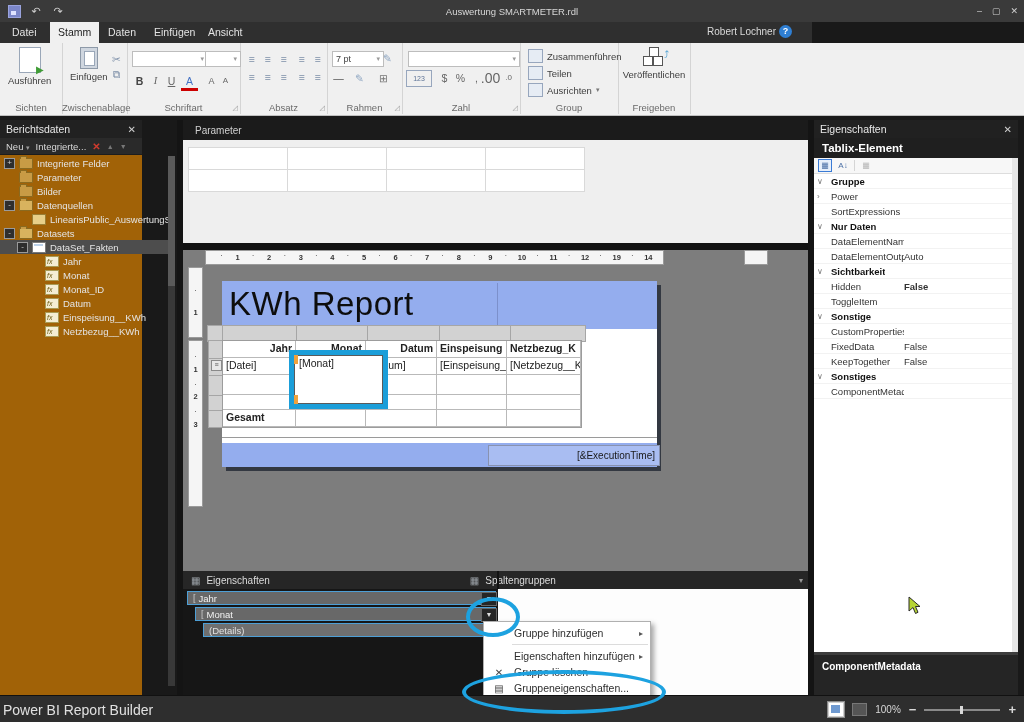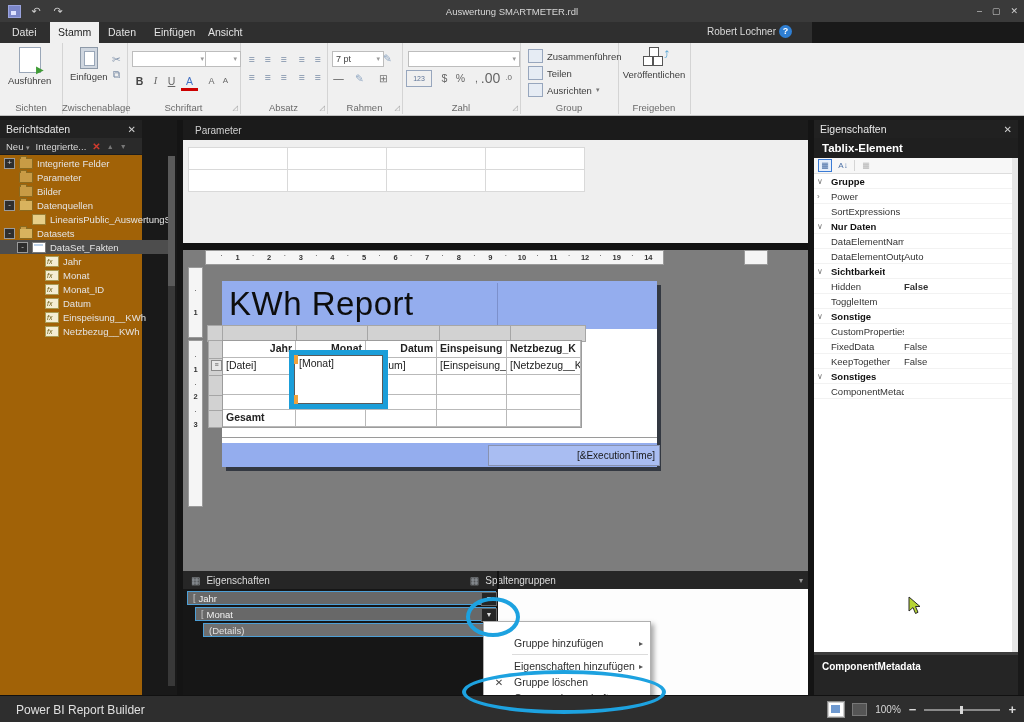--- a/index.html
+++ b/index.html
@@ -106,21 +106,21 @@
   .ghicon{color:#9aa0a6;font-size:10px;margin:0 6px 0 8px}
   .ghdivider{position:absolute;left:314px;top:0;height:18px;border-left:2px solid #121212}
   .ghdrop{position:absolute;right:10px;color:#9a9a9a;font-size:8px}
   .rgarea{left:183px;top:589px;width:315px;height:106px;background:#161616}
   .cgarea{left:498px;top:589px;width:310px;height:106px;background:#fdfdfd;z-index:2}
   .grprow{position:absolute;height:14px;background:#686868;border:1px solid #4d9fd6;display:flex;align-items:center;
           font-size:9.5px;color:#f2f2f2;padding-left:5px;box-sizing:border-box;z-index:3}
   .grprow .brk{color:#c9c9c9;margin-right:3px;font-size:9px}
   .grp-btn{position:absolute;width:14px;height:12px;background:#262626;border:1px solid #666;color:#ddd;font-size:7px;line-height:11px;text-align:center;z-index:4}
   
-  .cmenu{left:483px;top:621px;width:166px;background:#fff;border:1px solid #b0b0b0;box-shadow:3px 3px 5px rgba(0,0,0,.35);z-index:40;padding:13px 0}
+  .cmenu{left:483px;top:621px;width:166px;background:#fff;border:1px solid #b0b0b0;box-shadow:3px 3px 5px rgba(0,0,0,.35);z-index:40;padding:3px 0}
   .mitem{position:relative;height:16px;display:flex;align-items:center;padding-left:30px;font-size:10.5px;color:#2e2e2e}
   .mitem .micon{position:absolute;left:7px;width:16px;text-align:center;font-size:10px;color:#444}
   .mitem .marrow{position:absolute;right:7px;font-size:8px;color:#555}
   .mitem.sep{height:0;border-top:1px solid #dcdcdc;margin:3px 2px 3px 28px;padding:0}
   
   .rp{left:814px;top:120px;width:204px;height:575px;background:#fff}
   .rp-elem{height:20px;background:#1f1f1f;color:#fff;font-weight:bold;font-size:11.5px;display:flex;align-items:center;padding-left:8px}
   .rp-tools{height:15px;background:#f7f7f7;border-bottom:1px solid #ddd;display:flex;align-items:center;gap:4px;padding-left:4px}
   .pt-ic{width:12px;height:11px;font-size:8px;line-height:11px;text-align:center;color:#4a6fa5;border:1px solid transparent}
   .pt-ic.sel{border-color:#3a7bd5;background:#e8f0fb}
@@ -130,21 +130,21 @@
   .pchev{width:14px;padding-left:3px;color:#777;font-size:8px;flex:none}
   .plabel{width:73px;flex:none;overflow:hidden;white-space:nowrap;font-size:9.5px;color:#333}
   .prow.cat .plabel{font-weight:bold;color:#111;width:auto}
   .pvalue{font-size:9.5px;color:#333;overflow:hidden;white-space:nowrap}
   .prow.vbold .pvalue{font-weight:bold}
   .rp-desc{position:absolute;left:0;bottom:0;width:204px;height:43px;background:#252525;border-top:3px solid #3d3d3d;
            color:#fff;font-weight:bold;font-size:10px;padding:6px 0 0 8px;box-sizing:border-box}
   .rscroll{left:1012px;top:158px;width:6px;height:494px;background:#e6e6e6;z-index:1}
   
   .statusbar{left:0;top:695px;width:1024px;height:27px;background:#2e2e2e;border-top:1px solid #111;display:flex;align-items:center;z-index:45}
-  .sb-name{font-size:12px;color:#e0e0e0;margin-left:16px}
+  .sb-name{font-size:14px;color:#e0e0e0;margin-left:3px}
   .sb-right{position:absolute;right:8px;display:flex;align-items:center;gap:8px}
   .sb-ic1{width:14px;height:13px;background:#fff;border:1px solid #cfcfcf;outline:1px solid #8a8a8a;position:relative}
   .sb-ic1::after{content:"";position:absolute;left:2px;top:2px;width:9px;height:8px;background:#6f9ad1}
   .sb-ic2{width:13px;height:11px;background:#555;border:1px solid #777}
   .sb-zoom{font-size:10px;color:#d8d8d8}
   .sb-glyph{font-size:13px;color:#d8d8d8;font-weight:bold}
   .sb-track{width:76px;height:2px;background:#8a8a8a;position:relative}
   .sb-thumb{position:absolute;left:36px;top:-3px;width:3px;height:8px;background:#d8d8d8}
   
   .ellipse{position:absolute;border:4px solid #1da2e0;border-radius:50%;z-index:60;background:transparent}

